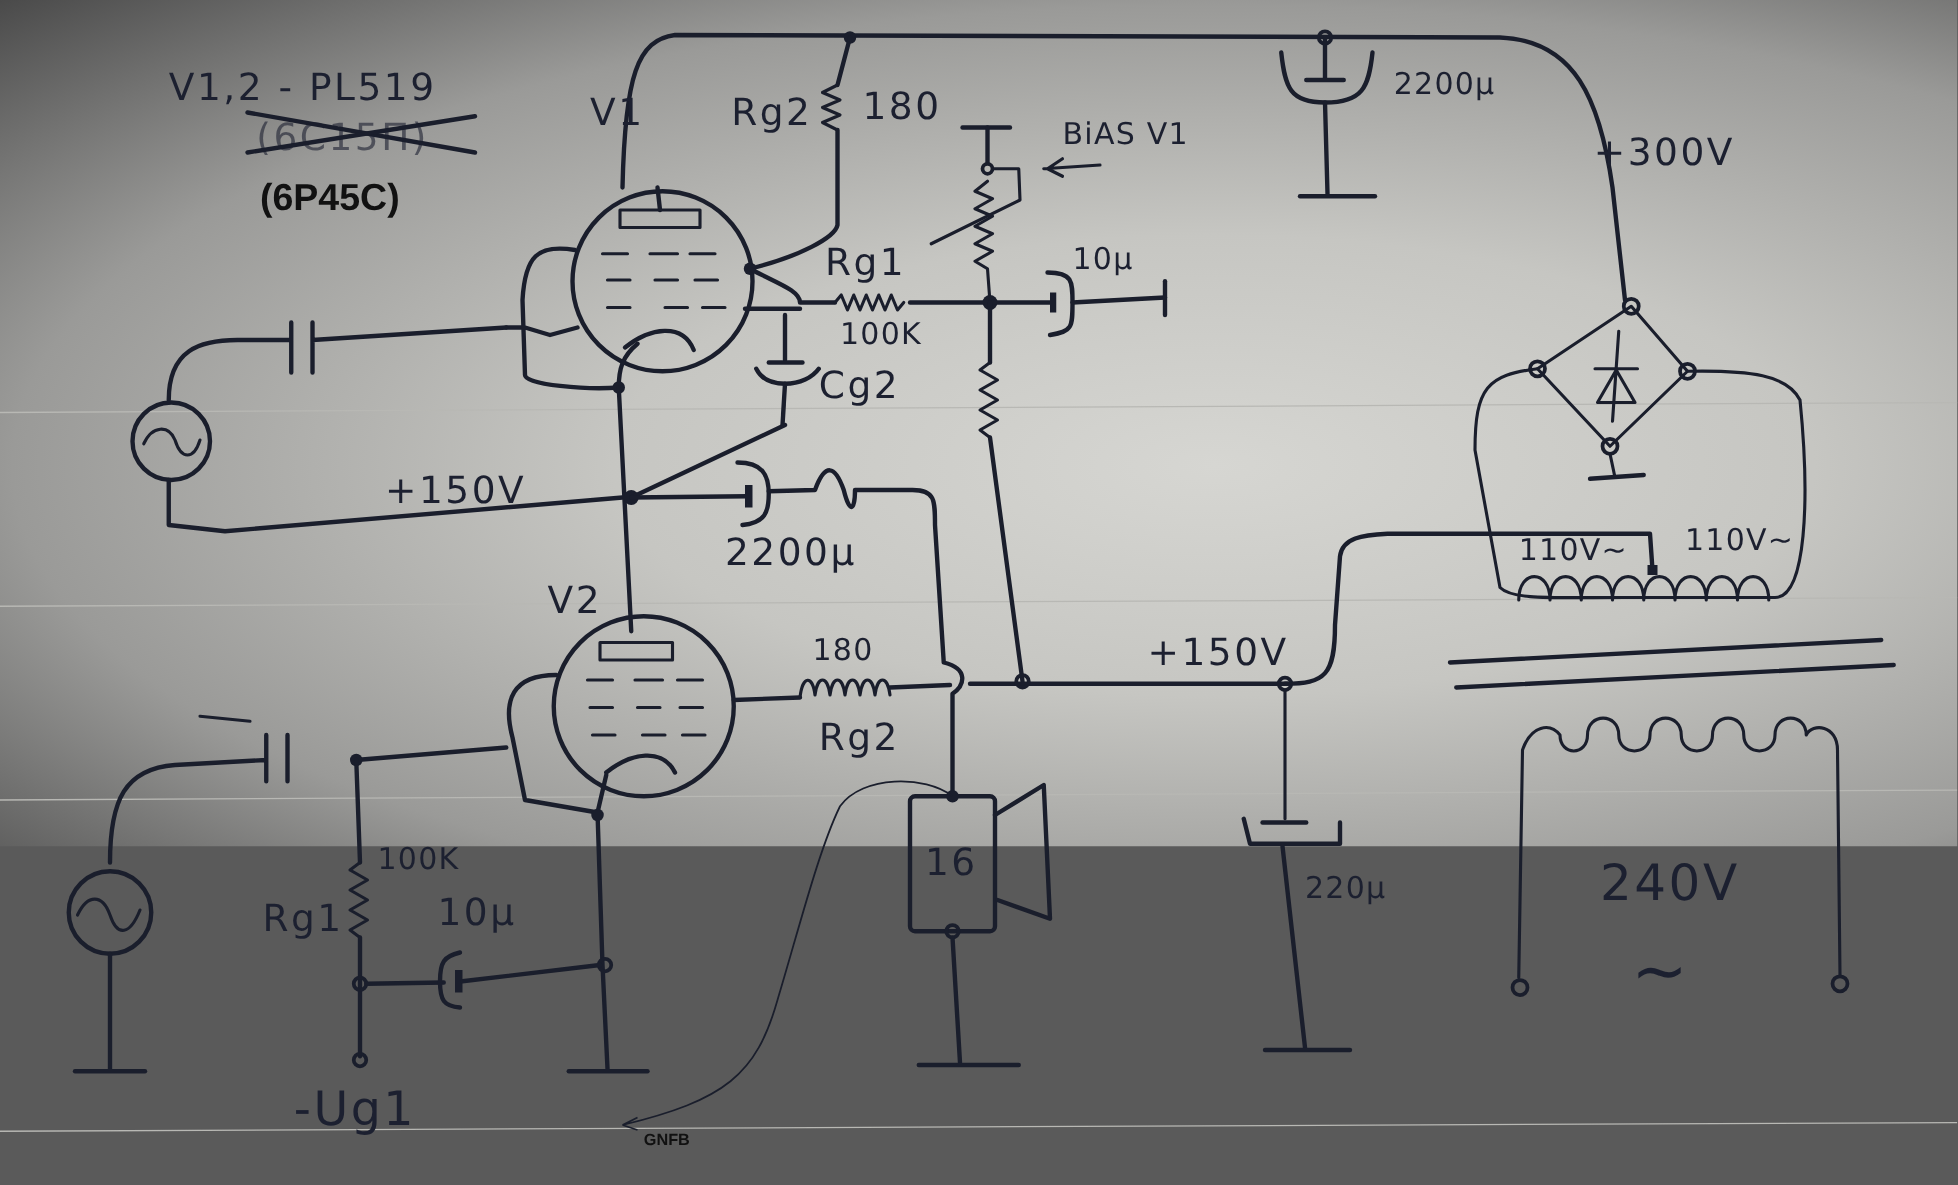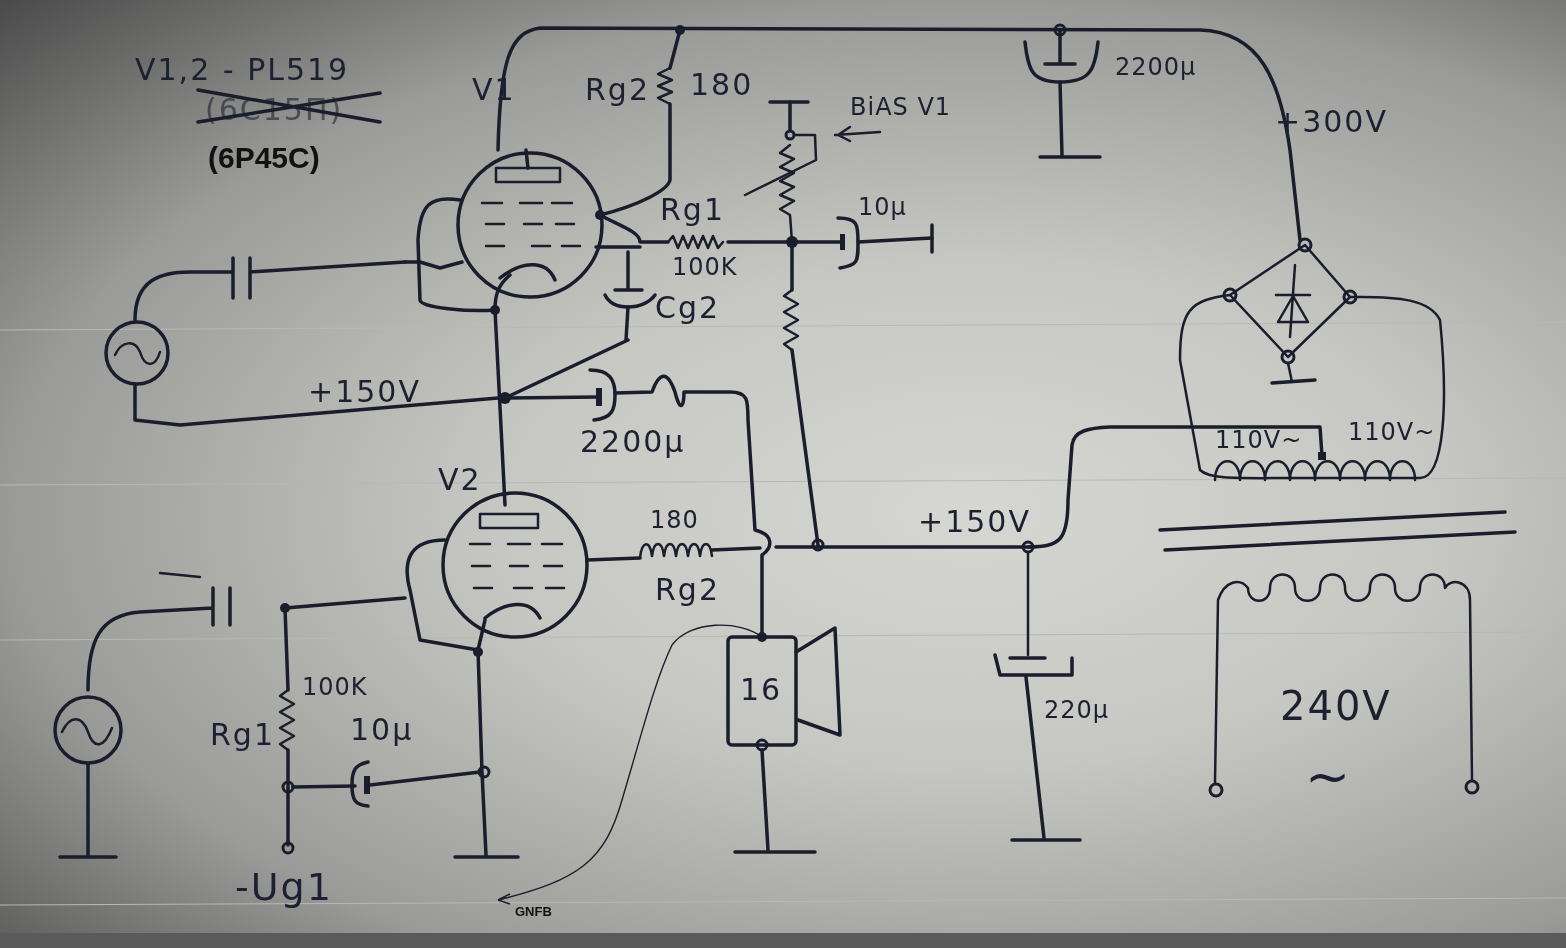--- a/index.html
+++ b/index.html
@@ -1,17 +1,17 @@
 <!DOCTYPE html>
 <html><head>
 <meta charset="utf-8">
 <style>
   html, body { margin:0; padding:0; }
   body { width:1566px; height:948px; overflow:hidden; background:#5a5a5a; }
-  #canvas { position:relative; width:1566px; height:933px;
+  #canvas { position:relative; width:1566px; height:677px;
     background: radial-gradient(ellipse at 62% 55%, #d6d6d2 0%, #c6c6c2 35%, #9a9a98 70%, #4a4a4a 100%); }
   svg { position:absolute; left:0; top:0; }
   .w { fill:none; stroke:#1a1e2c; stroke-width:3.5; stroke-linecap:round; stroke-linejoin:round; }
   .w2 { fill:none; stroke:#1a1e2c; stroke-width:2.5; stroke-linecap:round; stroke-linejoin:round; }
   .thin { fill:none; stroke:#1a1e2c; stroke-width:1.4; }
   .dot { fill:#1a1e2c; }
   .odot { fill:none; stroke:#1a1e2c; stroke-width:3; }
   .hand { font-family:"DejaVu Sans", sans-serif; fill:#1c2030; font-size:30px; letter-spacing:2px; }
   .hand-sm { font-family:"DejaVu Sans", sans-serif; fill:#1c2030; font-size:24px; letter-spacing:1px; }
   .bold { font-family:"Liberation Sans", sans-serif; font-weight:bold; fill:#111; font-size:30px; }

